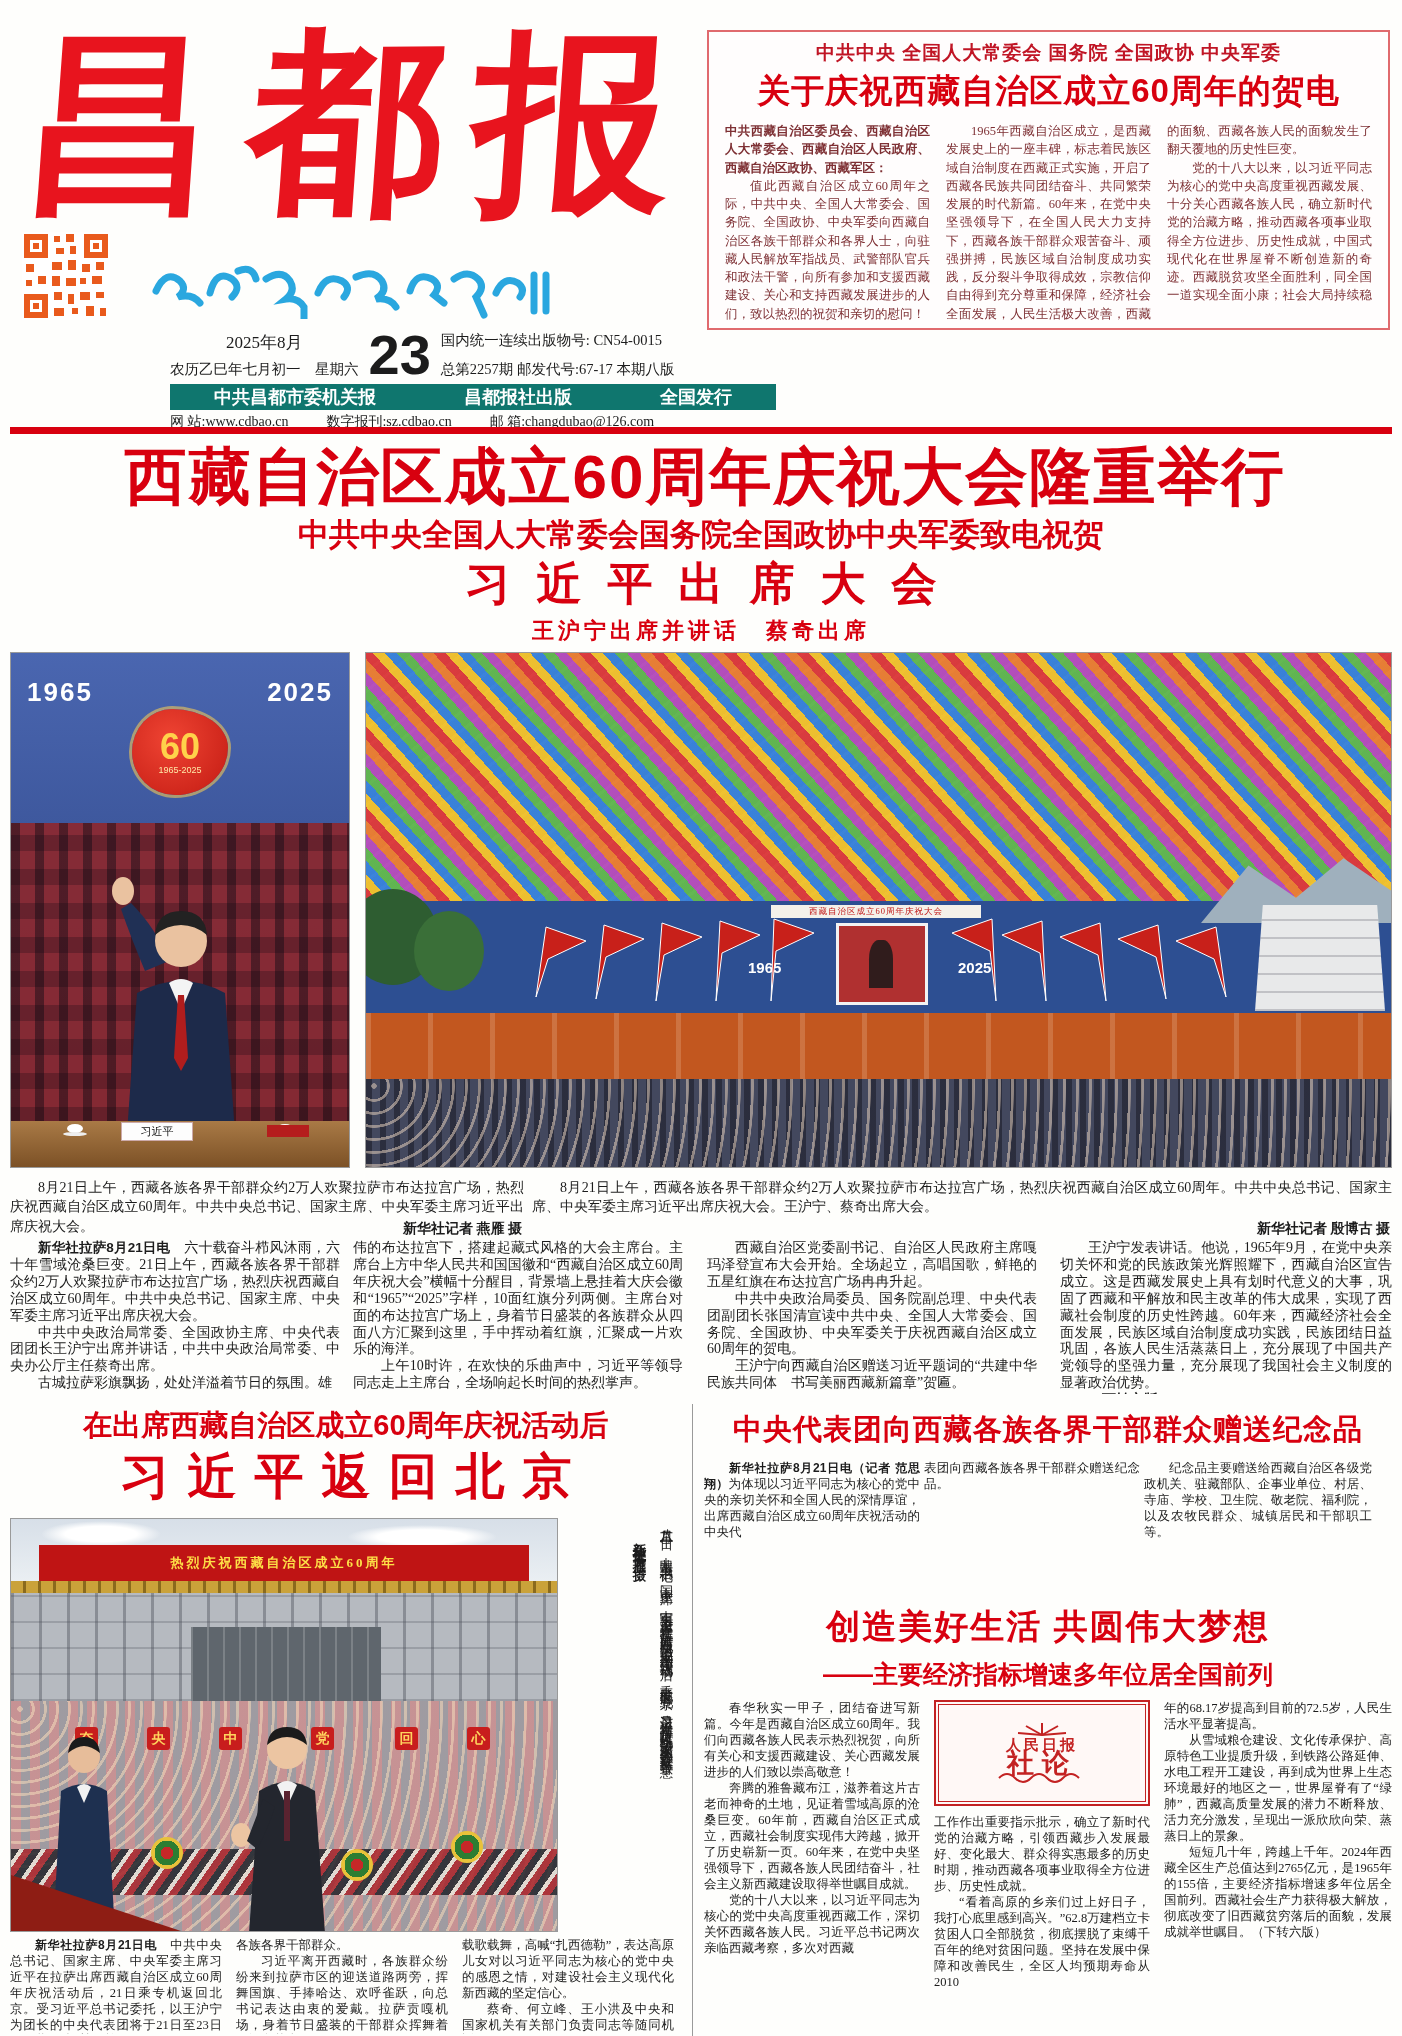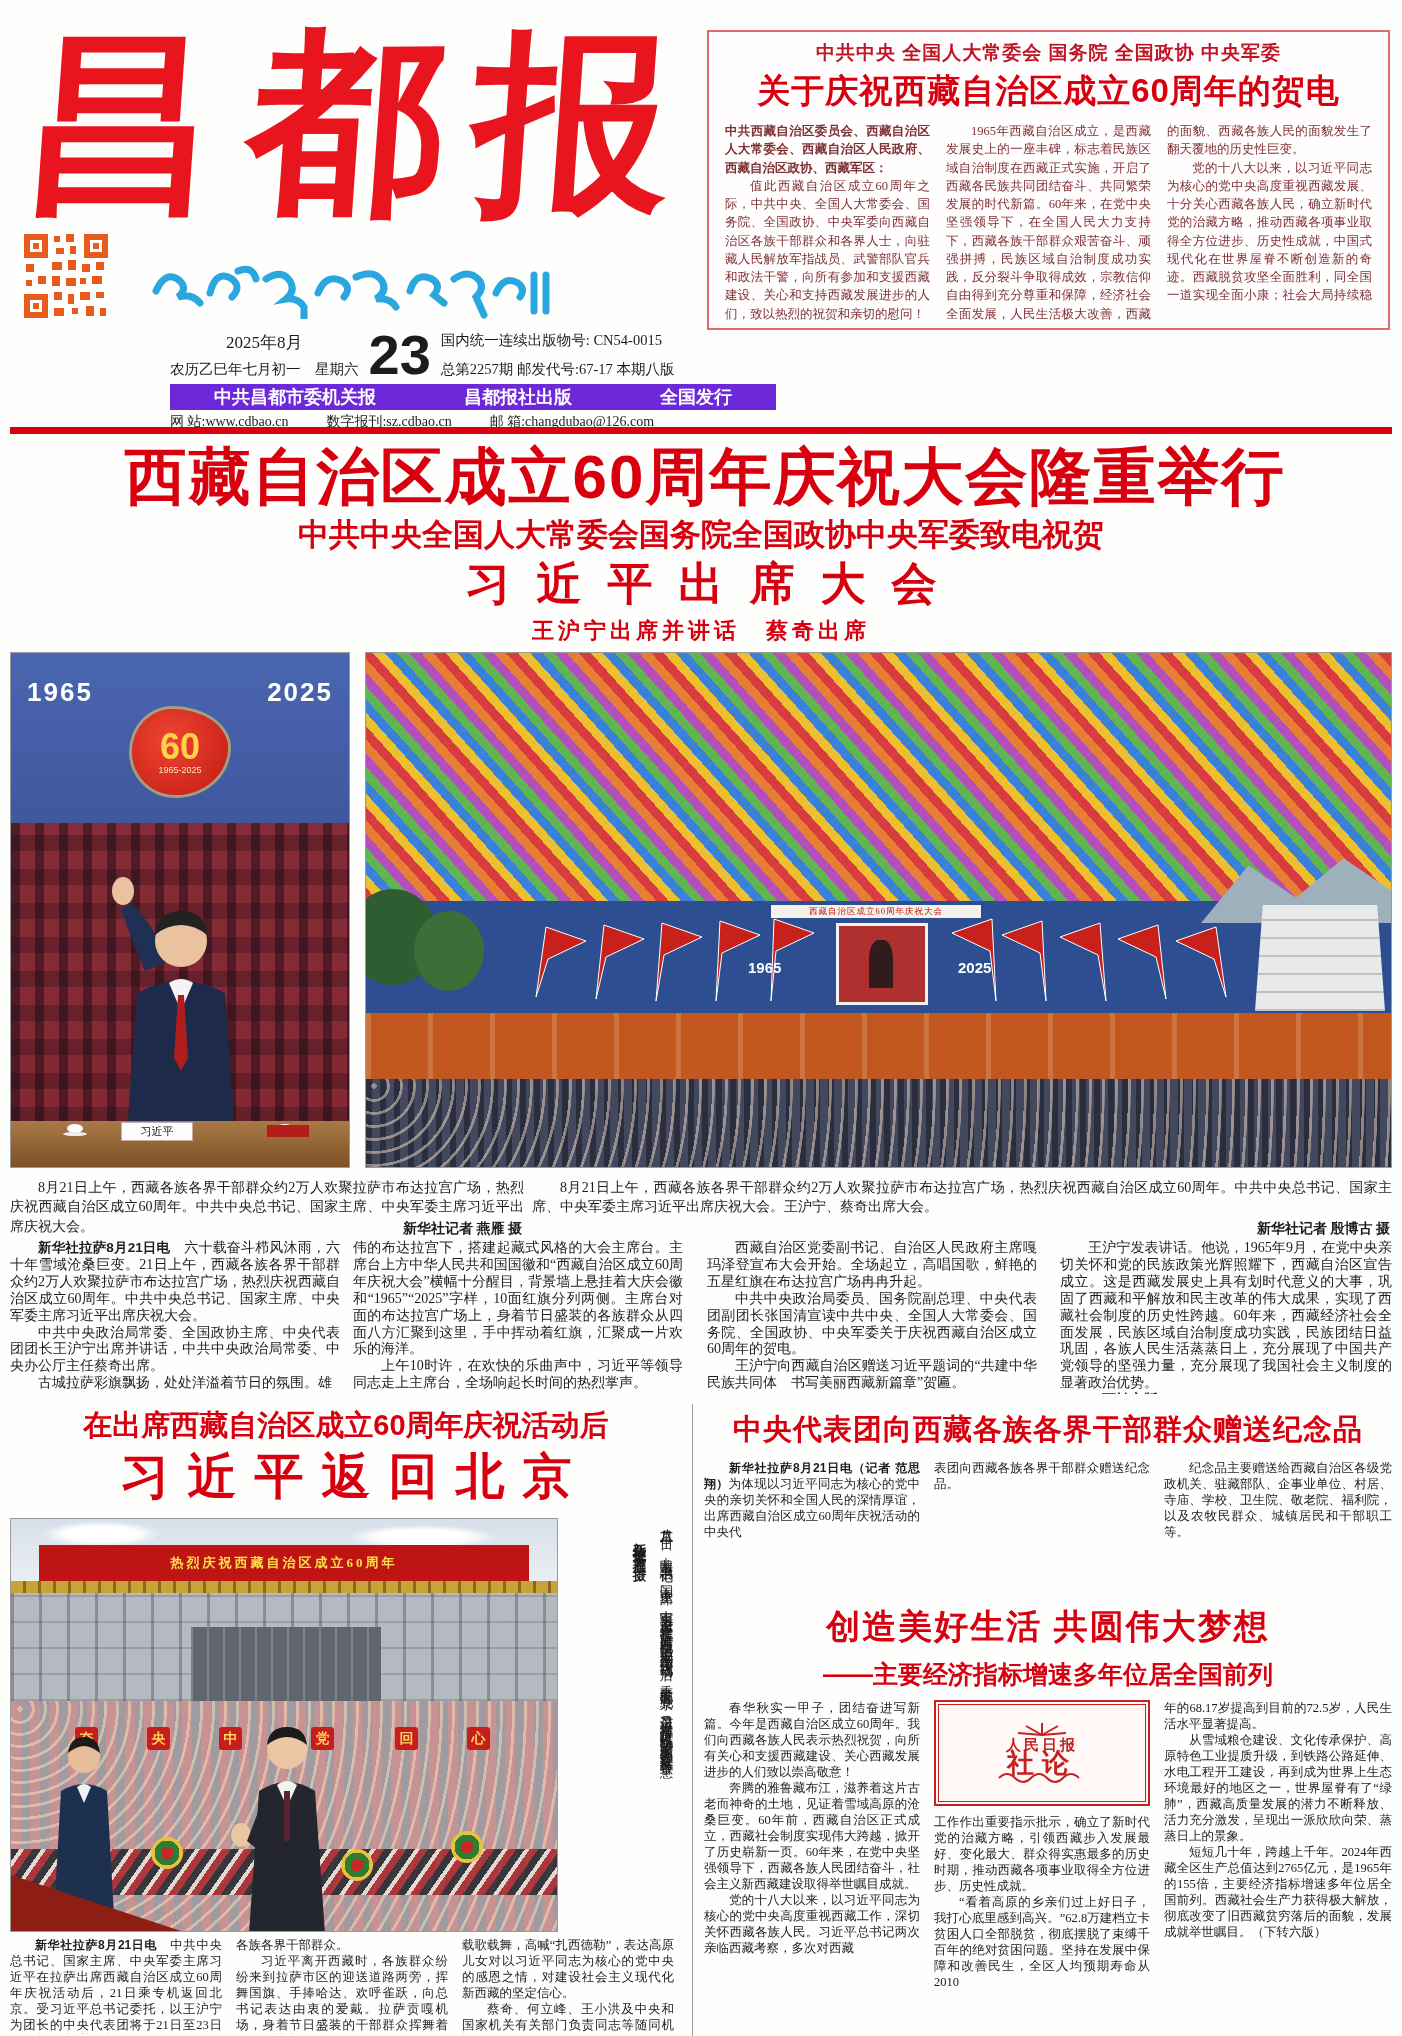--- a/index.html
+++ b/index.html
@@ -16,21 +16,21 @@
   #masthead-title{left:22px;top:0px;width:690px;height:260px;font-size:196px;line-height:250px;
      font-weight:bold;color:#e8141e;letter-spacing:30px;transform:skewX(-4deg);white-space:nowrap;}
   #tibetan{left:148px;top:253px;}
   #qr{left:22px;top:232px;}
   #dateblock{left:170px;top:329px;width:606px;height:52px;display:flex;align-items:center;}
   #dateblock .dcol{display:flex;flex-direction:column;justify-content:space-between;height:48px;}
   #dateblock .l1{font-size:17px;text-align:center;}
   #dateblock .l2{font-size:14.5px;white-space:nowrap;}
   #day-number{font-size:56px;font-weight:bold;line-height:52px;margin:0 10px;}
   #dateblock .r1,#dateblock .r2{font-size:14.5px;white-space:nowrap;}
-  #bluebar{left:170px;top:384px;width:606px;height:26px;background:#6d28d9;color:#fff;
+  #bluebar{left:170px;top:384px;width:606px;height:26px;background:#0f766e;color:#fff;
      display:flex;align-items:center;justify-content:space-around;font-weight:bold;font-size:18px;}
   #contactline{left:170px;top:413px;width:640px;display:flex;gap:38px;font-size:14px;white-space:nowrap;}
   
   #telegram-box{left:707px;top:30px;width:683px;height:300px;border:2px solid #e06a6e;
      padding:8px 16px 6px;box-sizing:border-box;background:#fffdfd;}
   .tg-header{font-size:19px;font-weight:bold;color:#c01525;text-align:center;letter-spacing:1px;}
   .tg-title{font-size:33px;font-weight:bold;color:#d8000f;text-align:center;margin:3px 0 8px;letter-spacing:1px;}
   .tg-body{columns:3;column-gap:16px;font-size:12.5px;line-height:1.46;color:#7e3034;
      height:206px;overflow:hidden;text-align:justify;}
   .tg-body p{text-indent:2em;}
@@ -123,21 +123,21 @@
   #vcaption{left:566px;top:1518px;width:114px;height:414px;writing-mode:vertical-rl;
      font-size:13.5px;line-height:27px;letter-spacing:2px;overflow:hidden;}
   #vcaption .vcredit{font-weight:bold;margin-top:14px;}
   #ll-body{left:10px;top:1938px;width:672px;height:96px;display:flex;gap:14px;overflow:hidden;}
   #ll-body .col{width:212px;font-size:12.5px;line-height:15.9px;}
   #ll-body p{text-indent:2em;text-align:justify;}
   
   #vdivider{left:692px;top:1404px;width:1px;height:632px;background:#9a9a9a;}
   
   #gift-hl{left:704px;top:1410px;width:688px;font-size:29px;font-weight:bold;letter-spacing:1px;}
-  #gift-body{left:704px;top:1460px;width:688px;height:138px;display:flex;gap:14px;overflow:hidden;}
+  #gift-body{left:704px;top:1460px;width:688px;height:138px;display:flex;gap:4px;overflow:hidden;}
   #gift-body .col{width:216px;font-size:12.5px;line-height:16px;}
   #gift-body .col:last-child{width:228px;}
   #gift-body p{text-indent:2em;text-align:justify;}
   
   #ed-hl{left:704px;top:1604px;width:688px;font-size:34px;font-weight:bold;letter-spacing:2px;}
   #ed-sub{left:704px;top:1658px;width:688px;font-size:25px;font-weight:bold;}
   #ed-body{left:704px;top:1700px;width:688px;height:336px;display:flex;gap:14px;overflow:hidden;}
   #ed-body .col{width:216px;font-size:12.5px;line-height:16px;}
   #ed-body .col:last-child{width:228px;}
   #ed-body p{text-indent:2em;text-align:justify;}

